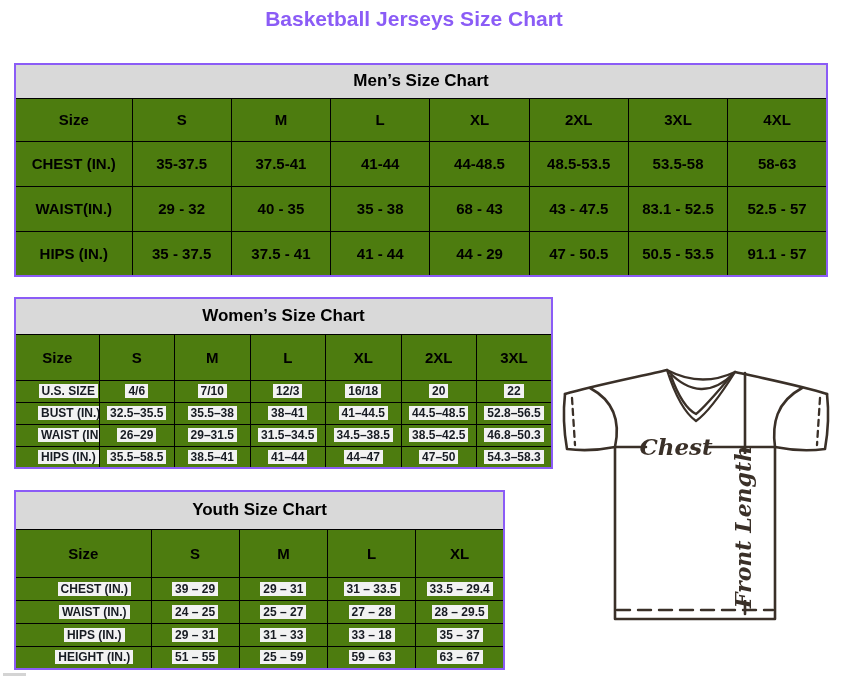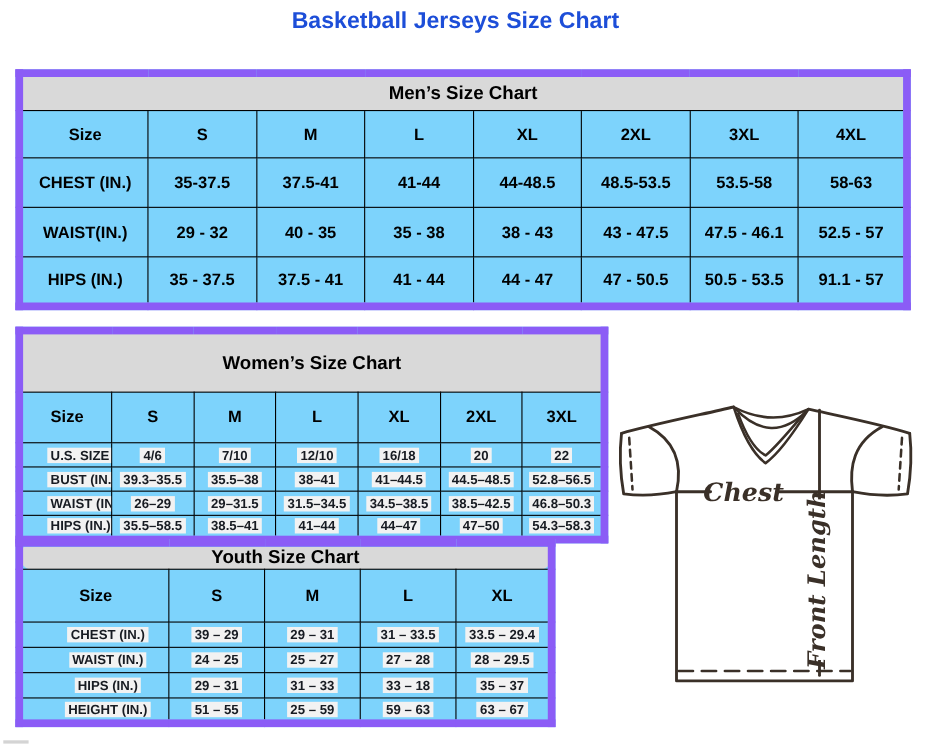--- a/index.html
+++ b/index.html
@@ -3,41 +3,41 @@
 <meta charset="utf-8">
 <style>
   * { margin:0; padding:0; box-sizing:border-box; }
   html,body { background:#ffffff; }
   #canvas {
     position:relative; width:843px; height:679px; background:#ffffff;
     font-family:"Liberation Sans", sans-serif; color:#000; overflow:hidden;
   }
   .page-title {
     position:absolute; left:14px; top:7px; width:800px; text-align:center;
-    font-size:21px; font-weight:bold; color:#1d4ed8;
+    font-size:21px; font-weight:bold; color:#8b5cf6;
   }
   table.chart {
     position:absolute; border-collapse:collapse; table-layout:fixed;
-    background:#7dd3fc; border:7px solid #8b5cf6;
+    background:#4d7c0f; border:2px solid #8b5cf6;
   }
   table.chart th, table.chart td {
     border:1px solid #000; text-align:center; vertical-align:middle;
     font-weight:bold; padding:0; overflow:hidden; white-space:nowrap;
   }
   table.chart .title { background:#d9d9d9; font-size:17px; }
   .mens   { left:14px; top:63px;  width:814px; }
   .mens .title   { height:34px; }
   .mens .colhead { height:43px; font-size:15px; }
   .mens td, .mens .rowlabel { height:45px; font-size:15px; }
   .womens { left:14px; top:297px; width:539px; }
-  .womens .title   { height:56px; }
+  .womens .title   { height:36px; }
   .womens .colhead { height:46px; font-size:15px; }
   .womens td, .womens .rowlabel { height:22px; font-size:12px; }
   .youth  { left:14px; top:490px; width:491px; }
-  .youth .title   { height:21px;border-radius:13px; }
+  .youth .title   { height:38px; }
   .youth .colhead { height:48px; font-size:15px; }
   .youth td, .youth .rowlabel { height:23px; font-size:12px; }
   .compact td, .compact .rowlabel { color:#171b22;padding-left:22px; }
   .compact td .v, .compact .rowlabel .v { background:#f2f2f2; padding:0 3px; }
   .jersey { position:absolute; left:552px; top:352px; width:291px; height:291px; }
   .jersey text {
     font-family:"DejaVu Serif", serif; font-style:italic; font-weight:bold; fill:#3a3028;
   }
   .artifact { position:absolute; left:3px; top:673px; width:23px; height:3px; background:#d4d4d4; }
 </style>
@@ -81,31 +81,31 @@
           <td><span class="v">44-48.5</span></td>
           <td><span class="v">48.5-53.5</span></td>
           <td><span class="v">53.5-58</span></td>
           <td><span class="v">58-63</span></td>
         </tr>
         <tr>
           <th class="rowlabel"><span class="v">WAIST(IN.)</span></th>
           <td><span class="v">29 - 32</span></td>
           <td><span class="v">40 - 35</span></td>
           <td><span class="v">35 - 38</span></td>
-          <td><span class="v">38 - 43</span></td>
+          <td><span class="v">68 - 43</span></td>
           <td><span class="v">43 - 47.5</span></td>
-          <td><span class="v">47.5 - 46.1</span></td>
+          <td><span class="v">83.1 - 52.5</span></td>
           <td><span class="v">52.5 - 57</span></td>
         </tr>
         <tr>
           <th class="rowlabel"><span class="v">HIPS (IN.)</span></th>
           <td><span class="v">35 - 37.5</span></td>
           <td><span class="v">37.5 - 41</span></td>
           <td><span class="v">41 - 44</span></td>
-          <td><span class="v">44 - 47</span></td>
+          <td><span class="v">44 - 29</span></td>
           <td><span class="v">47 - 50.5</span></td>
           <td><span class="v">50.5 - 53.5</span></td>
           <td><span class="v">91.1 - 57</span></td>
         </tr>
       </tbody>
     </table>
 
   <table class="chart womens compact">
       <colgroup>
         <col style="width:84px">
@@ -126,28 +126,28 @@
           <th class="colhead">M</th>
           <th class="colhead">L</th>
           <th class="colhead">XL</th>
           <th class="colhead">2XL</th>
           <th class="colhead">3XL</th>
         </tr>
         <tr>
           <th class="rowlabel"><span class="v">U.S. SIZE</span></th>
           <td><span class="v">4/6</span></td>
           <td><span class="v">7/10</span></td>
-          <td><span class="v">12/10</span></td>
+          <td><span class="v">12/3</span></td>
           <td><span class="v">16/18</span></td>
           <td><span class="v">20</span></td>
           <td><span class="v">22</span></td>
         </tr>
         <tr>
           <th class="rowlabel"><span class="v">BUST (IN.)</span></th>
-          <td><span class="v">39.3–35.5</span></td>
+          <td><span class="v">32.5–35.5</span></td>
           <td><span class="v">35.5–38</span></td>
           <td><span class="v">38–41</span></td>
           <td><span class="v">41–44.5</span></td>
           <td><span class="v">44.5–48.5</span></td>
           <td><span class="v">52.8–56.5</span></td>
         </tr>
         <tr>
           <th class="rowlabel"><span class="v">WAIST (IN.)</span></th>
           <td><span class="v">26–29</span></td>
           <td><span class="v">29–31.5</span></td>

